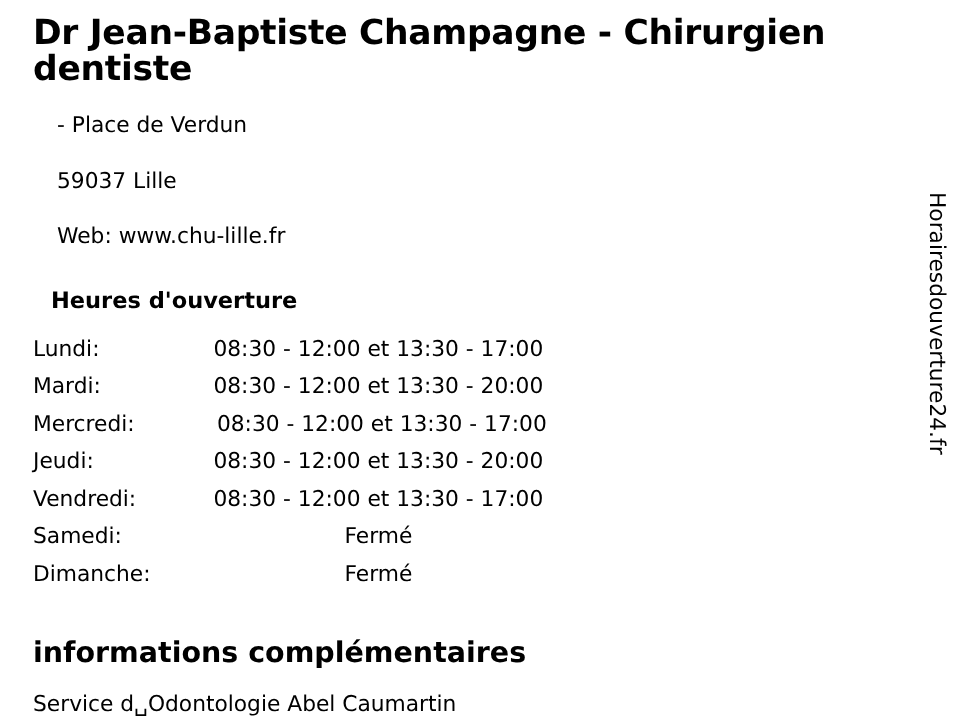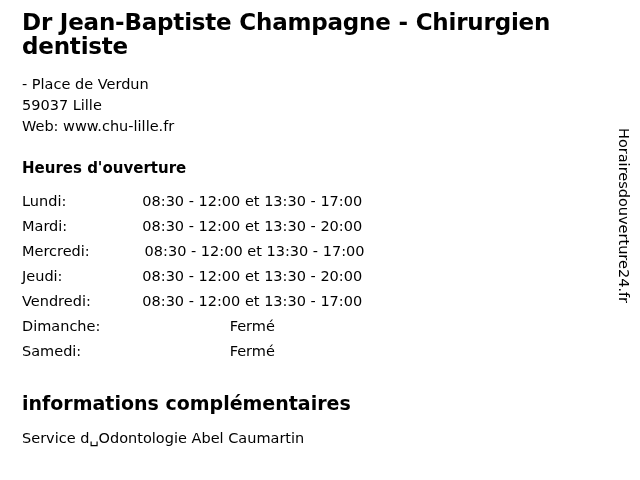--- a/index.html
+++ b/index.html
@@ -31,27 +31,27 @@
   .title {
     font-size: 23px;
     font-weight: bold;
     letter-spacing: -0.2px;
     margin: 0 0 16px 0;
     line-height: 24px;
   }
   .addr-line {
     font-size: 14.5px;
     line-height: 21px;
-    margin: 0;
+    margin: 16px;
     white-space: pre;
   }
   .section-head {
     font-size: 15px;
     font-weight: bold;
-    margin: 22px 0 14px 0;
+    margin: 22px 0 14px 12px;
   }
   .hours-table {
     border-collapse: collapse;
     font-size: 14.5px;
   }
   .hours-table td {
     padding: 0 0 5px 0;
     vertical-align: top;
     line-height: 20px;
     white-space: pre;
@@ -118,25 +118,25 @@
         </tr>
         <tr>
           <td class="hours-day">Jeudi:</td>
           <td class="hours-val">08:30 - 12:00 et 13:30 - 20:00</td>
         </tr>
         <tr>
           <td class="hours-day">Vendredi:</td>
           <td class="hours-val">08:30 - 12:00 et 13:30 - 17:00</td>
         </tr>
         <tr>
-          <td class="hours-day">Dimanche:</td>
+          <td class="hours-day">Samedi:</td>
           <td class="hours-val">Fermé</td>
         </tr>
         <tr>
-          <td class="hours-day">Samedi:</td>
+          <td class="hours-day">Dimanche:</td>
           <td class="hours-val">Fermé</td>
         </tr>
       </tbody>
     </table>
 
     <h2 class="info-head">informations complémentaires</h2>
     <div class="info-text">Service d␣Odontologie Abel Caumartin</div>
 
   </div>
 

